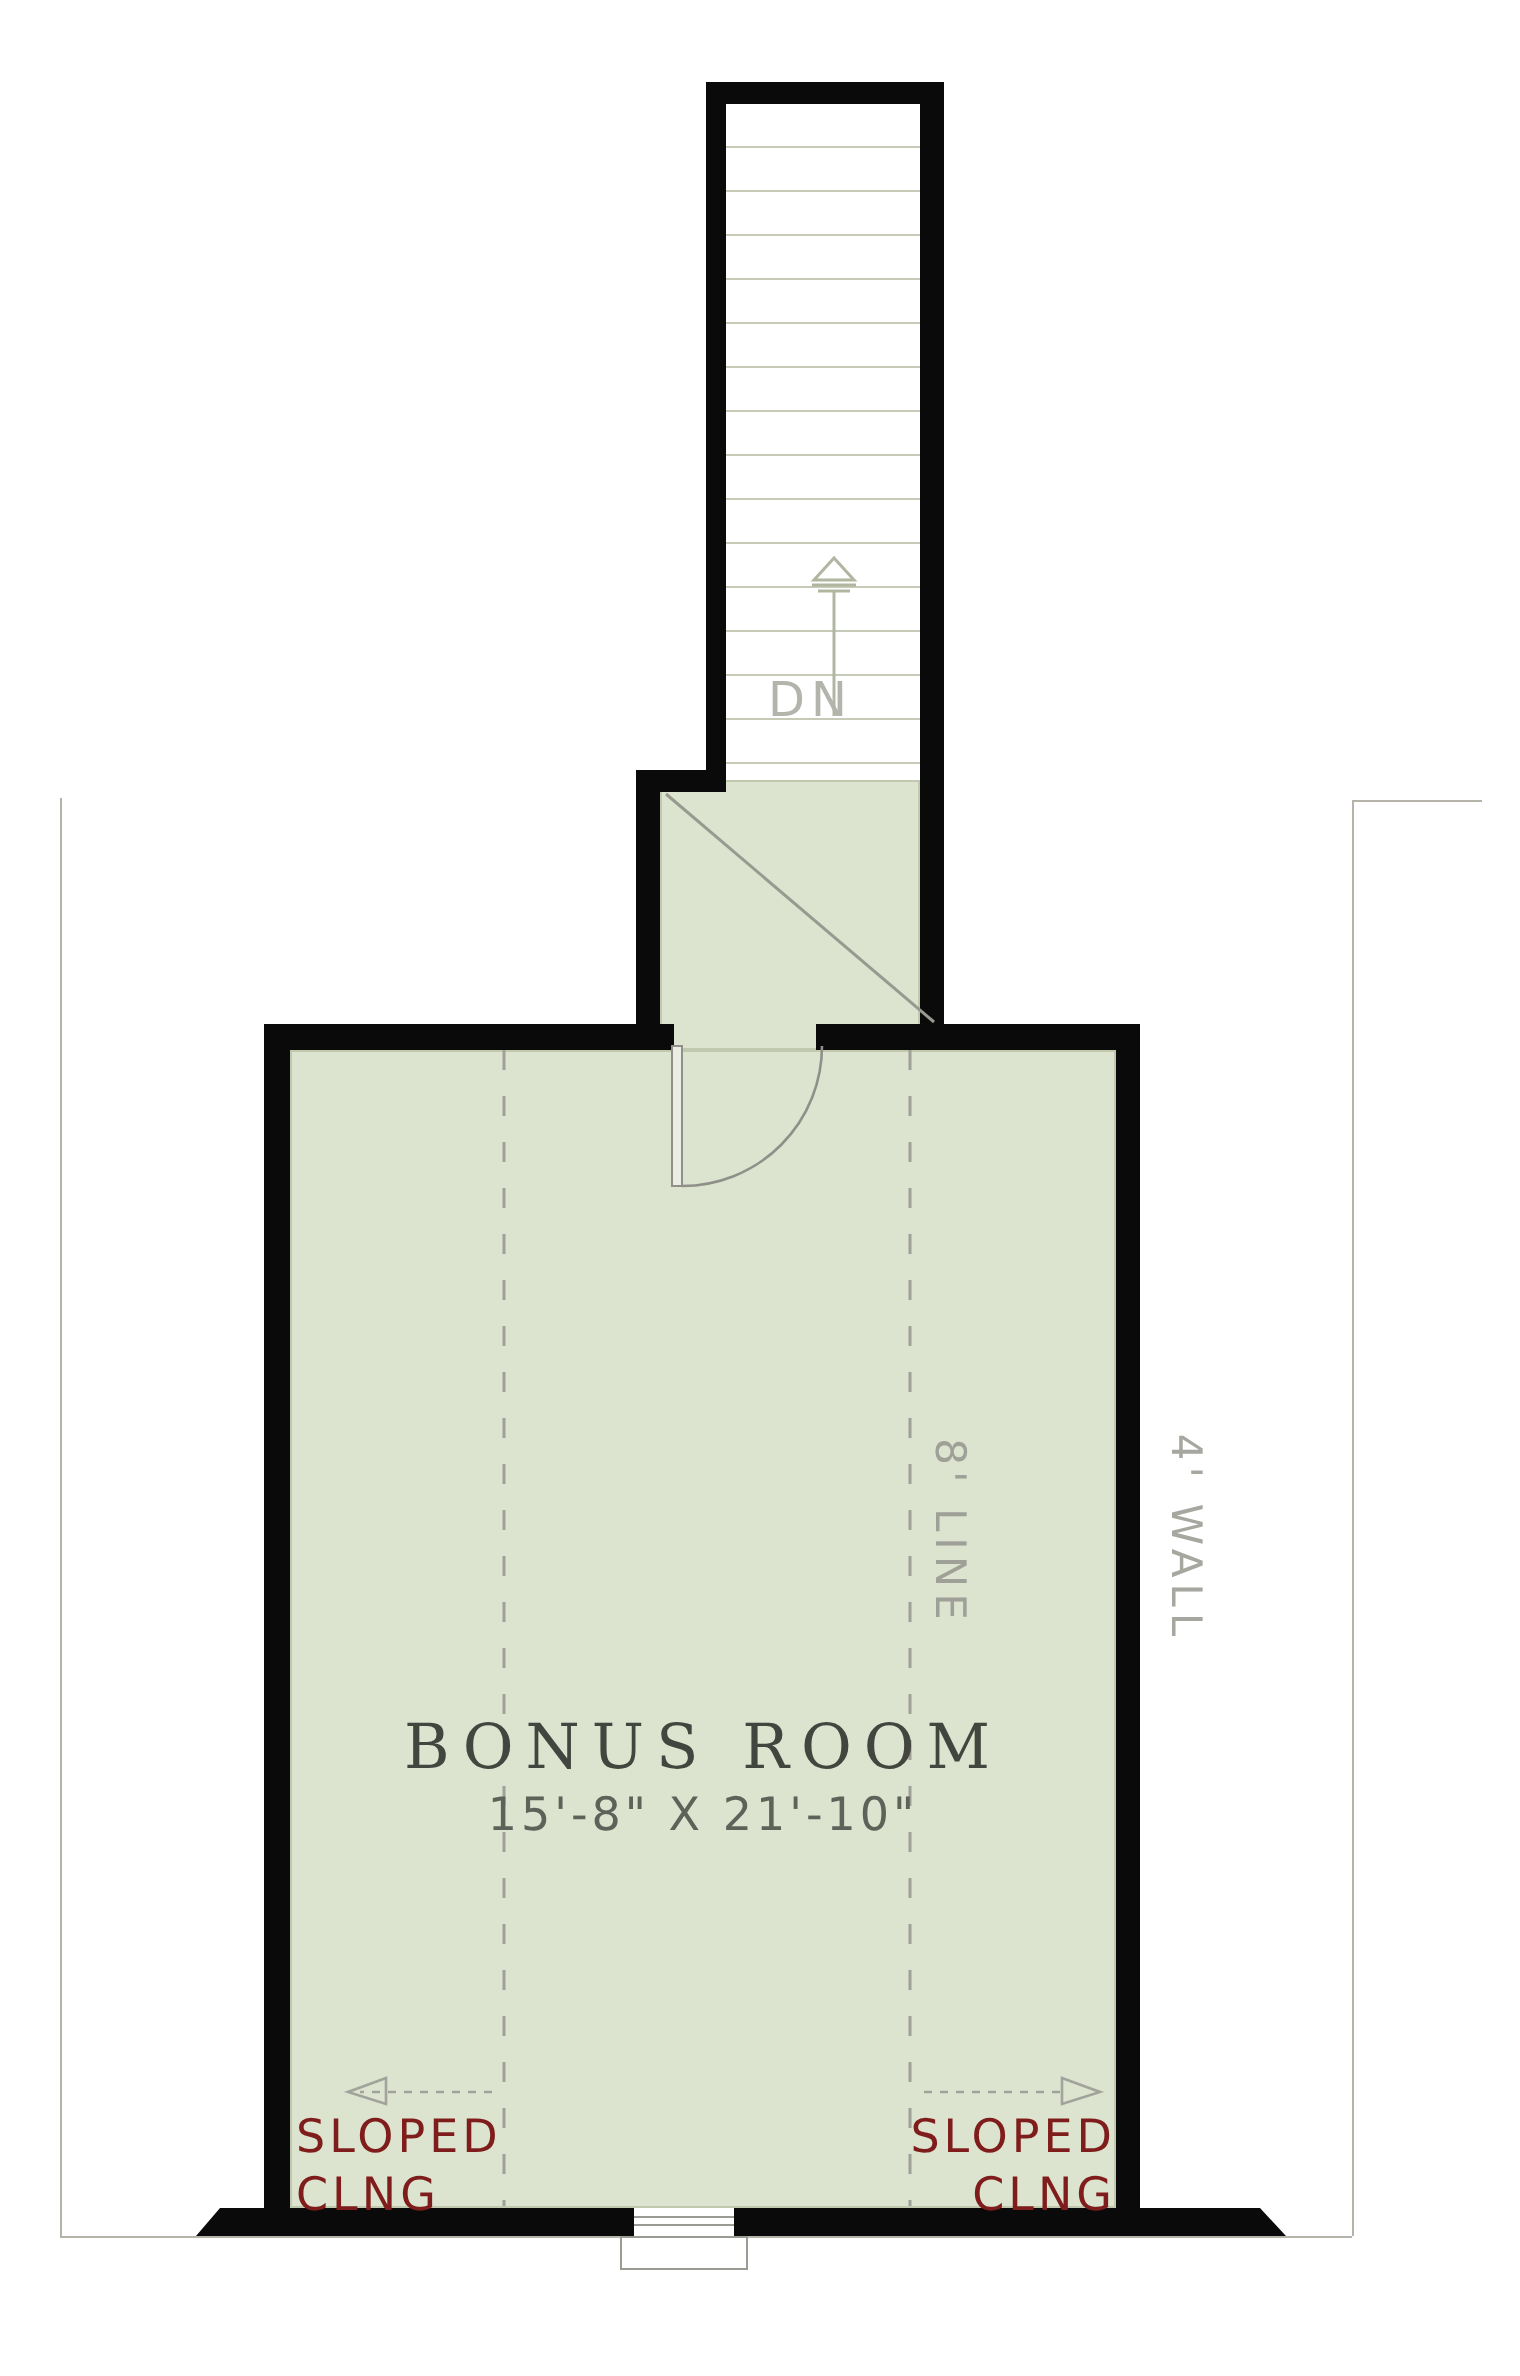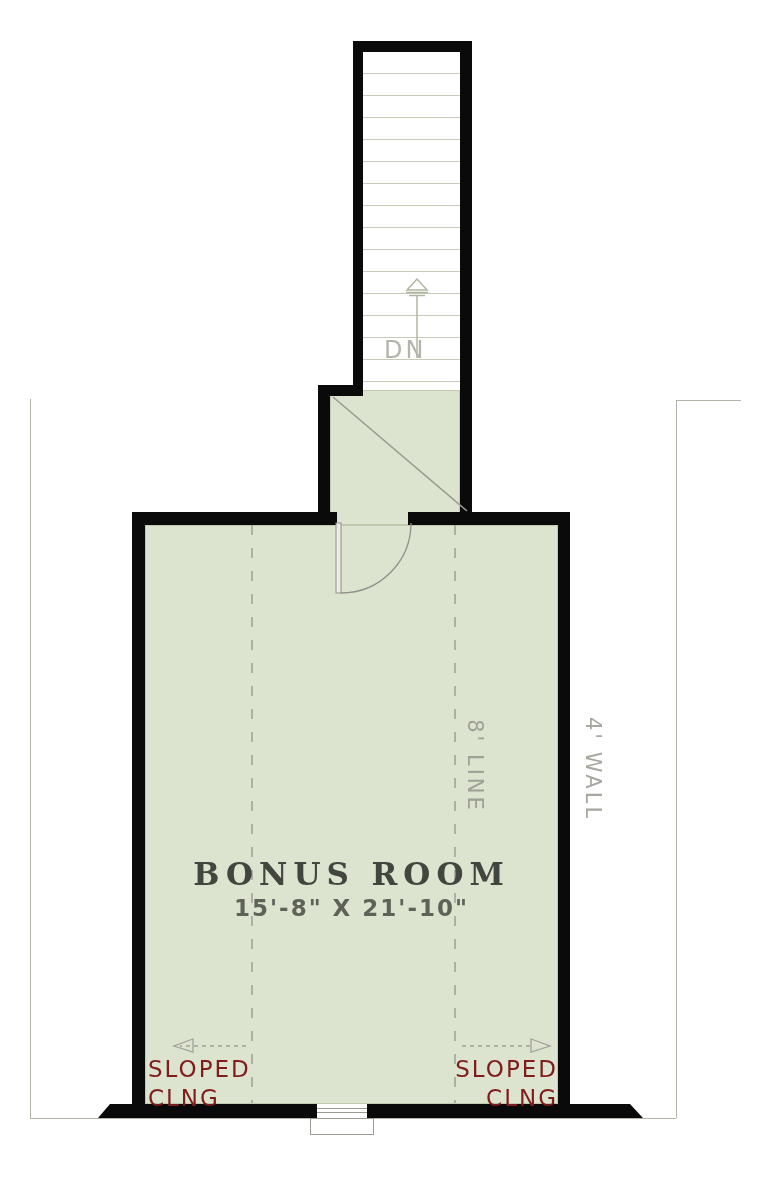--- a/index.html
+++ b/index.html
@@ -17,21 +17,21 @@
     position:absolute;background:#ffffff;
     background-image:repeating-linear-gradient(to bottom,
       #ffffff 0px,#ffffff 21px,#c6cbb8 21px,#c6cbb8 22px);
   }
   .svg-overlay{position:absolute;left:0;top:0;}
   .cad{color:#a2a39b;letter-spacing:2px;}
   .dn-label{
     position:absolute;left:384px;top:336px;font-size:24px;
     color:#b3b4ac;letter-spacing:3px;
   }
-  .room-text-block{position:absolute;left:145px;top:856px;width:413px;text-align:center;font-weight:bold;}
+  .room-text-block{position:absolute;left:145px;top:856px;width:413px;text-align:center;}
   .room-name{
     font-family:"DejaVu Serif",serif;font-size:31px;letter-spacing:6px;
     color:#43463e;white-space:nowrap;
   }
   .room-dims{
     font-size:23px;letter-spacing:2px;color:#5f6259;margin-top:3px;white-space:nowrap;
   }
   .rot90{transform:rotate(90deg);text-align:center;white-space:nowrap;}
   .line-label{position:absolute;width:120px;height:26px;font-size:21px;letter-spacing:3px;}
   .sloped{position:absolute;font-size:23px;line-height:29px;letter-spacing:2px;color:#7f1d1d;white-space:nowrap;}

